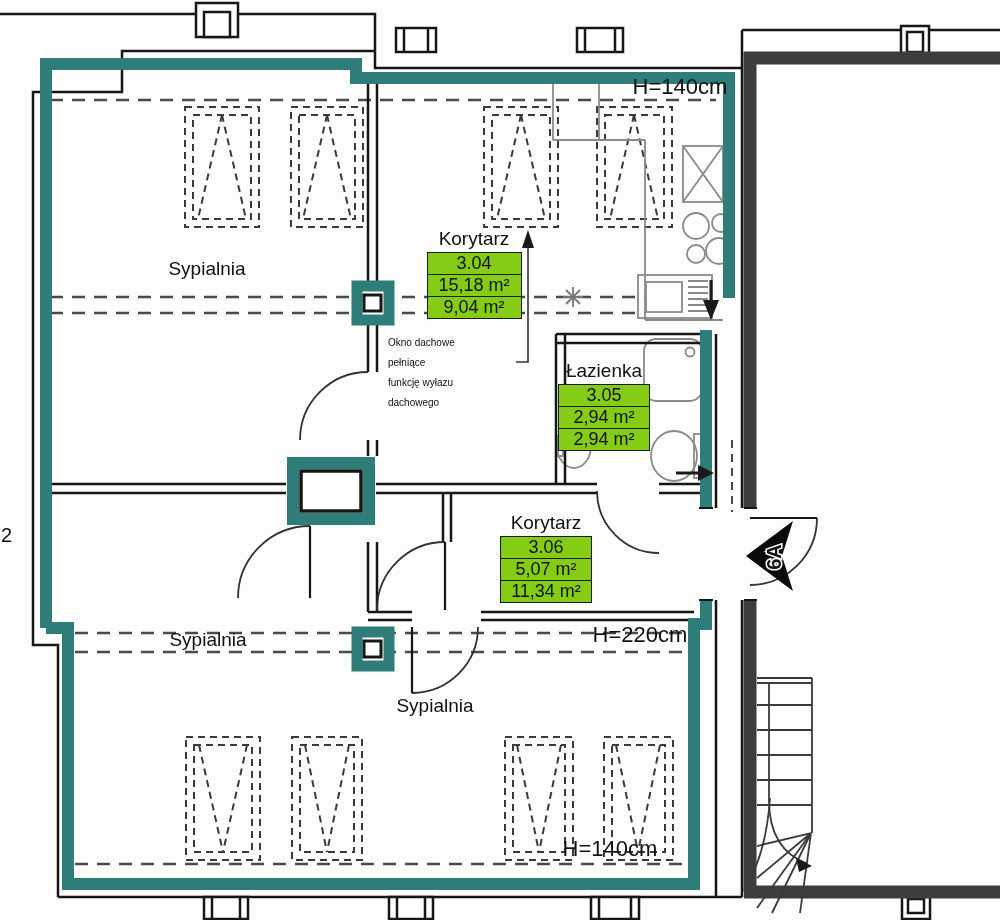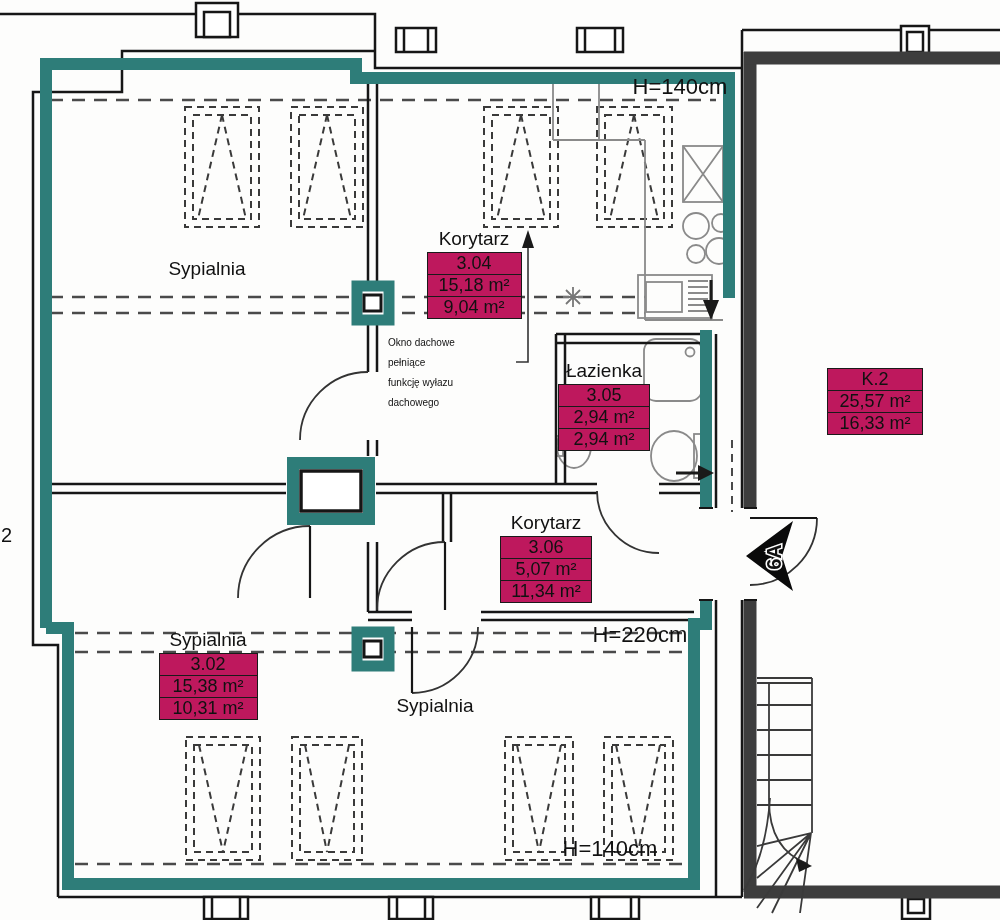--- a/index.html
+++ b/index.html
@@ -1,21 +1,21 @@
 <!DOCTYPE html>
 <html><head>
 <meta charset="utf-8">
 <style>
   html,body{margin:0;padding:0;background:#fdfdfc;}
   .stage{position:relative;width:1000px;height:920px;overflow:hidden;
          font-family:"Liberation Sans","DejaVu Sans",sans-serif;color:#111;}
   .stage svg{position:absolute;left:0;top:0;z-index:1;}
   .room-label{position:absolute;z-index:2;text-align:center;color:#111;}
   .room-name{font-size:19px;line-height:22px;margin-bottom:2px;white-space:nowrap;}
-  .room-box{background:#be185d;border:1.6px solid #1a1a1a;margin:0 auto;}
+  .room-box{background:#84cc16;border:1.6px solid #1a1a1a;margin:0 auto;}
   .room-box .row{height:21px;line-height:21px;font-size:18px;border-top:1.6px solid #1a1a1a;white-space:nowrap;}
   .room-box .row:first-child{border-top:none;}
   .annot{position:absolute;z-index:2;color:#111;}
   .h-label{font-size:22px;text-align:center;}
   .note{font-size:10px;line-height:20px;text-align:left;}
   .edge-num{font-size:20px;}
 </style>
 </head>
 <body>
 
@@ -223,39 +223,26 @@
     <div class="room-name">Korytarz</div>
     <div class="room-box" style="width:90px;">
       <div class="row">3.06</div>
       <div class="row">5,07 m²</div>
       <div class="row">11,34 m²</div>
     </div>
   </div>
 
   <div class="room-label" style="left:153px;top:629px;width:110px;">
     <div class="room-name">Sypialnia</div>
-    <div class="room-box" style="width:97px;">
-      <div class="row">3.02</div>
-      <div class="row">15,38 m²</div>
-      <div class="row">10,31 m²</div>
-    </div>
   </div>
 
   <div class="room-label" style="left:382px;top:695px;width:106px;">
     <div class="room-name">Sypialnia</div>
   </div>
 
-  <div class="room-label" style="left:826px;top:366px;width:98px;">
-    <div class="room-name"></div>
-    <div class="room-box" style="width:94px;">
-      <div class="row">K.2</div>
-      <div class="row">25,57 m²</div>
-      <div class="row">16,33 m²</div>
-    </div>
-  </div>
 
   <div class="annot h-label" style="left:600px;top:74px;width:160px;">H=140cm</div>
   <div class="annot h-label" style="left:560px;top:622px;width:160px;">H=220cm</div>
   <div class="annot h-label" style="left:530px;top:836px;width:160px;">H=140cm</div>
 
   <div class="annot note" style="left:388px;top:333px;width:148px;">
     <div>Okno dachowe</div>
     <div>pełniące</div>
     <div>funkcję wyłazu</div>
     <div>dachowego</div>

